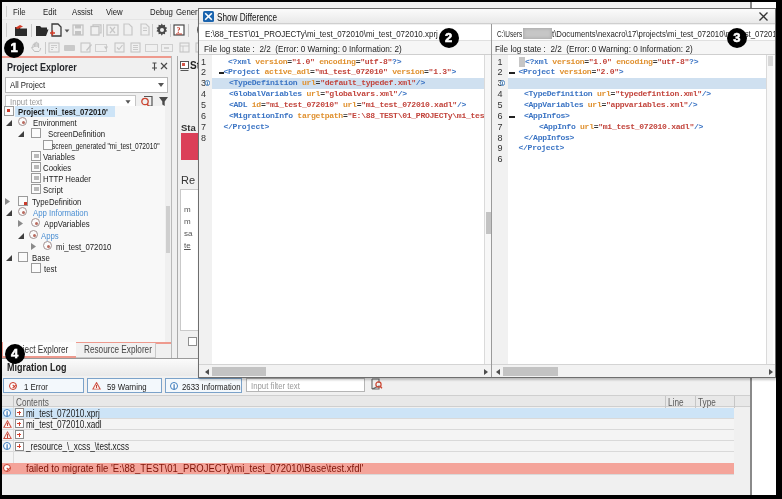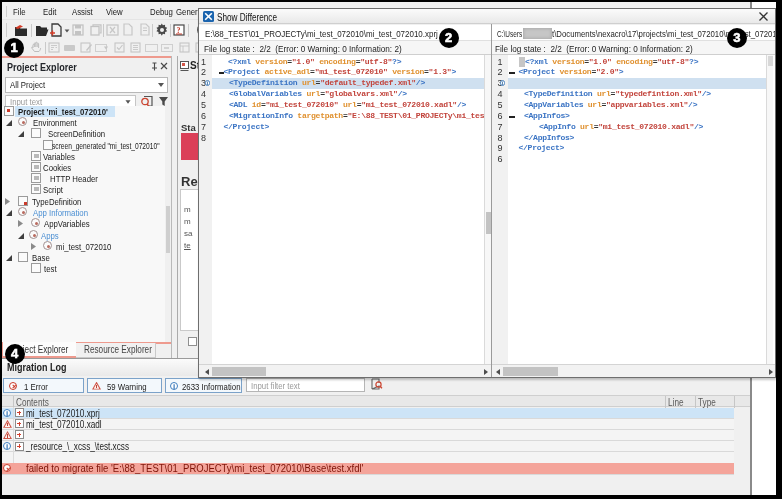--- a/index.html
+++ b/index.html
@@ -218,21 +218,21 @@
       <div class="trow" style="left:0;top:45px;">
             <span class="tico d" style="left:29px;top:0;"></span>
             <span class="abs" style="left:41px;"><span class="nw">Variables</span></span>
           </div>
       <div class="trow" style="left:0;top:56px;">
             <span class="tico d" style="left:29px;top:0;"></span>
             <span class="abs" style="left:41px;"><span class="nw">Cookies</span></span>
           </div>
       <div class="trow" style="left:0;top:67px;">
             <span class="tico d" style="left:29px;top:0;"></span>
-            <span class="abs" style="left:41px;margin-left:7px;"><span class="nw">HTTP Header</span></span>
+            <span class="abs" style="left:41px;"><span class="nw">HTTP Header</span></span>
           </div>
       <div class="trow" style="left:0;top:78px;">
             <span class="tico d" style="left:29px;top:0;"></span>
             <span class="abs" style="left:41px;"><span class="nw">Script</span></span>
           </div>
       <div class="trow" style="left:0;top:90px;">
             <span class="exp-c" style="left:3px;top:2px;"></span>
             <span class="tico" style="left:16px;top:0;">
               <i style="left:5px;top:5px;width:3px;height:3px;background:#cb3b2a;position:absolute;"></i>
             </span>
@@ -281,21 +281,21 @@
     <div class="abs" style="left:5.5px;top:0;width:1px;height:304px;background:#ababab;"></div>
     <div class="abs" style="left:6.5px;top:0;width:22.5px;height:304px;background:#f0f0f0;"></div>
     <svg class="abs" style="left:8.5px;top:5px;" width="9" height="10" viewBox="0 0 9 10">
           <rect x="0.5" y="0.5" width="8" height="7" fill="#fff" stroke="#555" stroke-width="1"></rect>
           <rect x="2" y="2" width="3" height="3" fill="#d5584a"></rect>
           <path d="M0.5 9.5 L8.5 9.5" stroke="#555" stroke-width="1"></path>
         </svg>
     <div class="abs" style="left:19px;top:4px;font-size:10px;font-weight:bold;color:#222;">St</div>
     <div class="abs" style="left:10px;top:66px;font-size:9.5px;font-weight:bold;color:#333;">Sta</div>
     <div class="abs" style="left:10px;top:77px;width:19px;height:27px;background:#db3f58;"></div>
-    <div class="abs" style="left:10px;top:118px;font-size:13px;font-weight:bold;color:#333;">Re</div>
+    <div class="abs" style="left:10px;top:118px;font-size:11px;font-weight:normal;color:#333;">Re</div>
     <div class="abs" style="left:9px;top:133px;width:20px;height:142px;background:#fff;border:1px solid #c9c9c9;font-size:8px;color:#555;">
       <div class="abs" style="left:3px;top:15px;">m</div>
       <div class="abs" style="left:3px;top:27px;">m</div>
       <div class="abs" style="left:3px;top:39px;">sa</div>
       <div class="abs" style="left:3px;top:51px;text-decoration:underline;">te</div>
     </div>
     <div class="abs" style="left:17px;top:281px;width:9px;height:9px;background:#fff;border:1px solid #8f8f8f;"></div>
     <div class="abs" style="left:6.5px;top:303px;width:22.5px;height:1px;background:#ababab;"></div>
   </div>
   <div id="mlog" class="abs">

